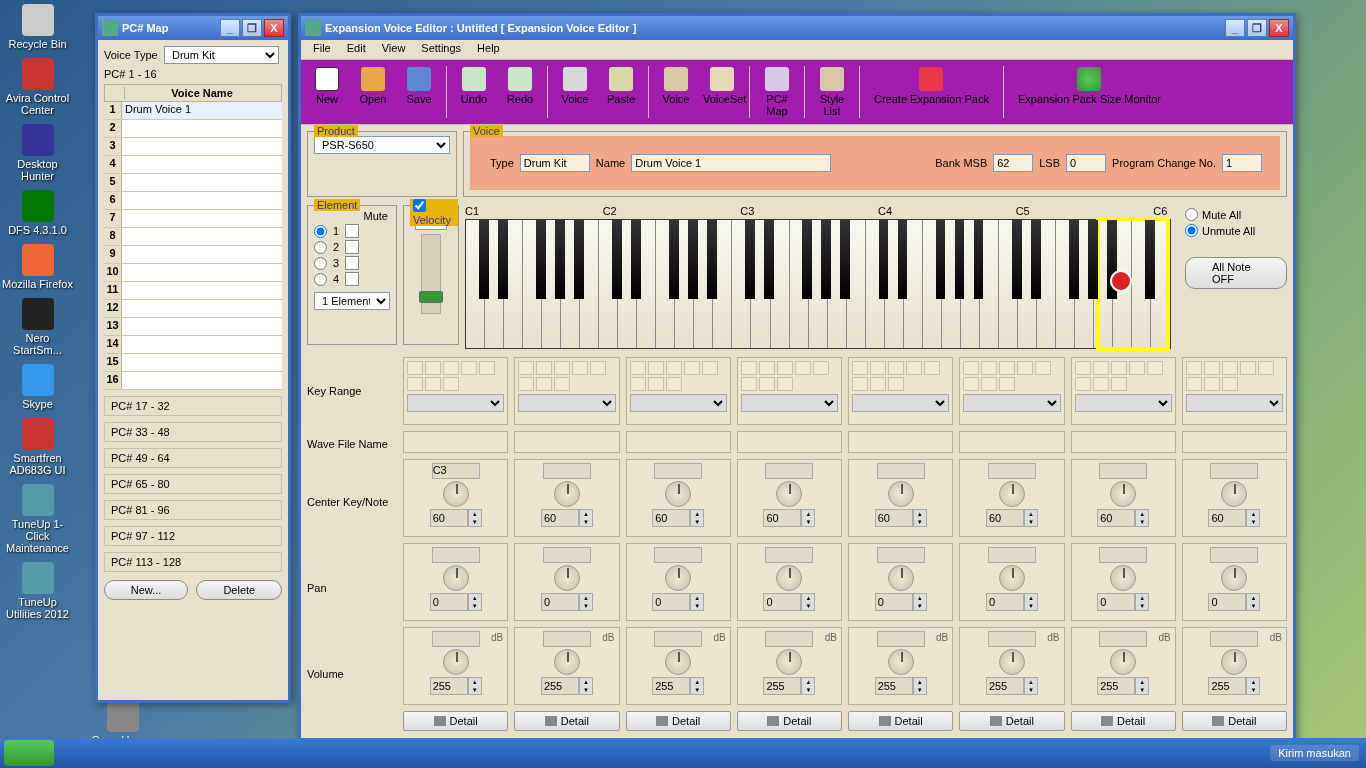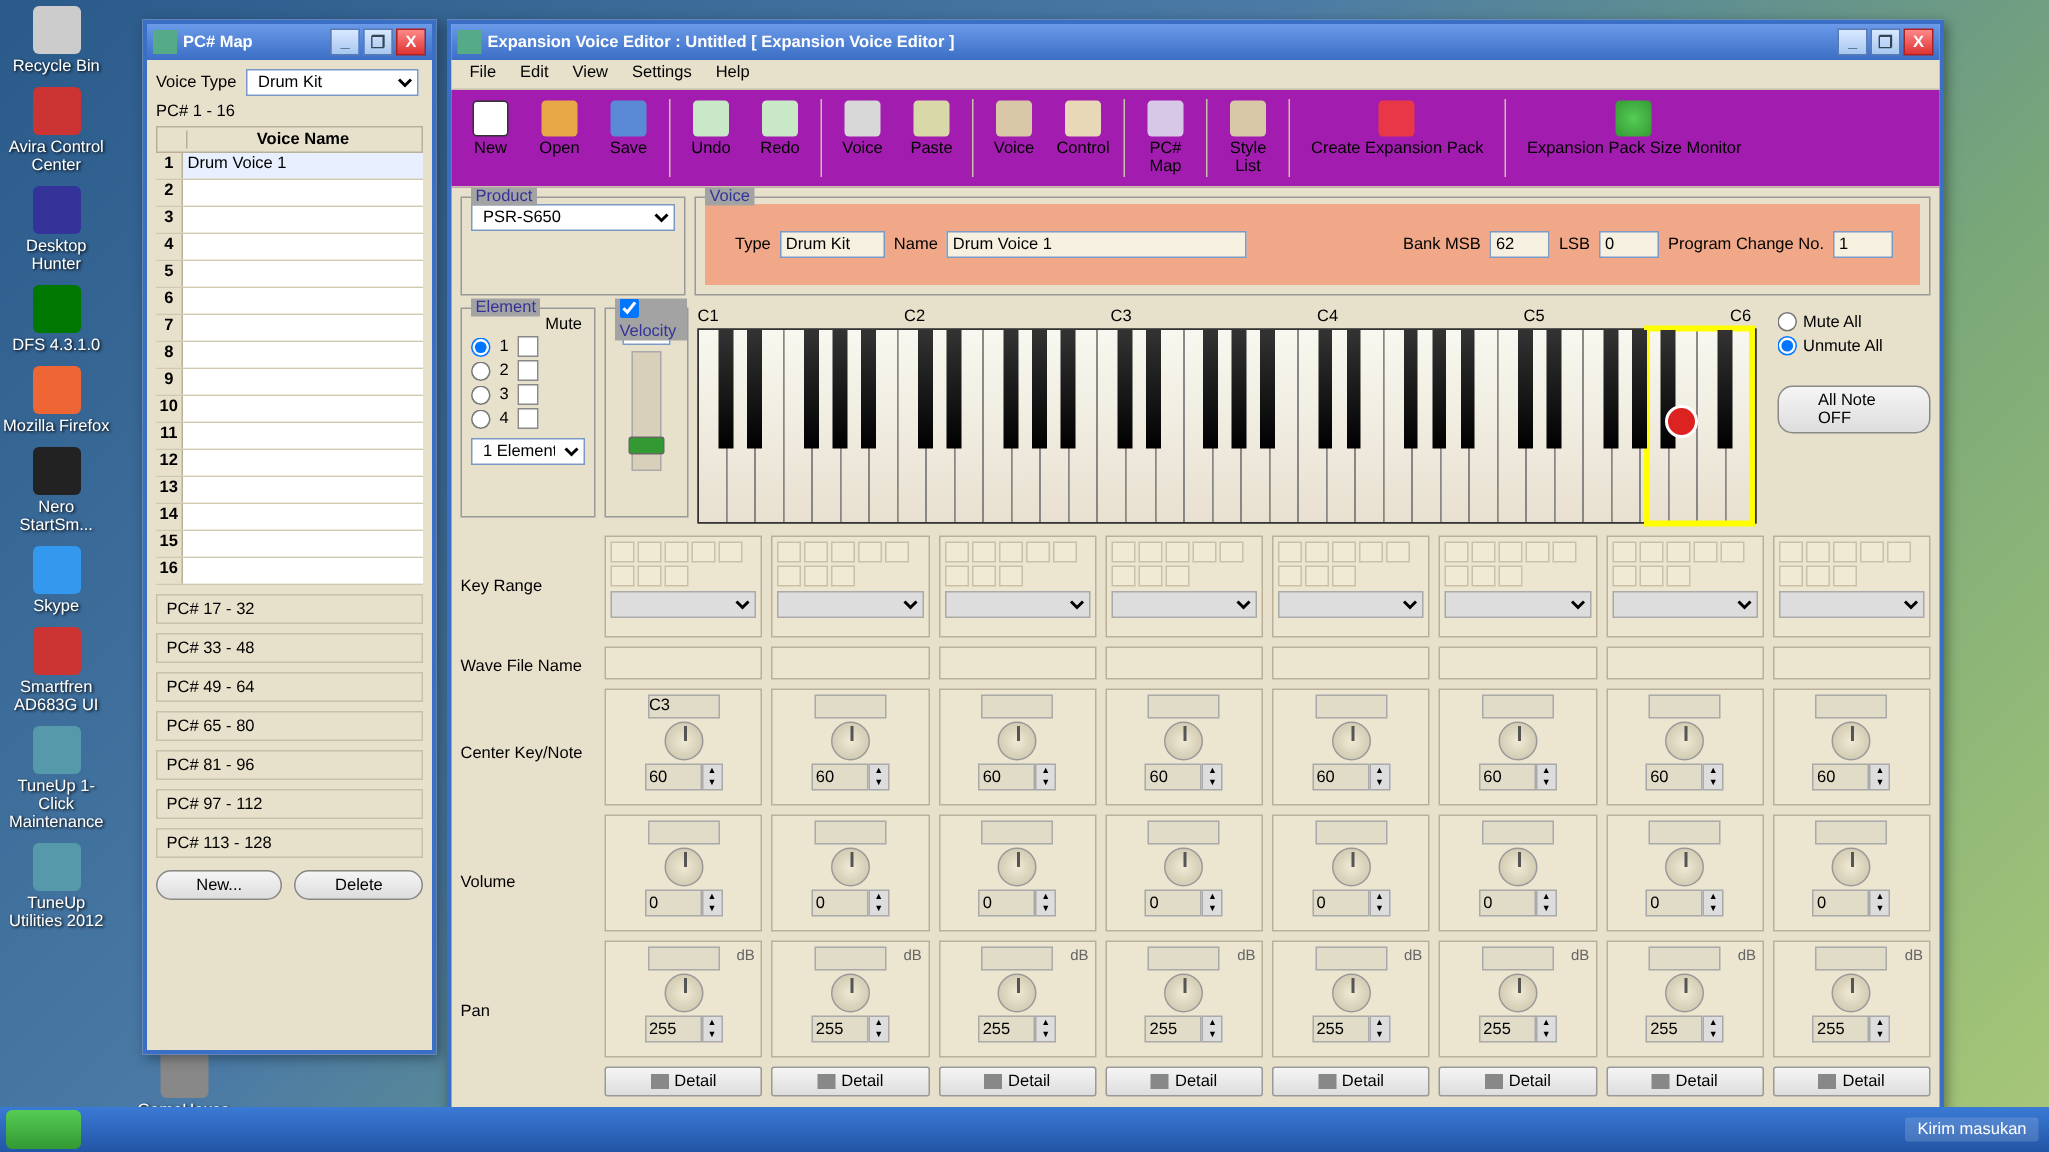--- a/index.html
+++ b/index.html
@@ -68,21 +68,21 @@
 .ti.paste{background:#d8d8a8}
 .ti.voice{background:#d8c8a8}
 .ti.vs{background:#e8d8b8}
 .ti.pcm{background:#d8c8e8}
 .ti.sl{background:#d8c8a8}
 .ti.cep{background:#e83848}
 .ti.mon{background:radial-gradient(#5c5,#393)}
 
 .ebody{padding:6px}
 .fieldset{border:1px solid #999;padding:4px 6px 6px;margin-bottom:4px;position:relative}
-.fieldset .leg{position:absolute;top:-7px;left:6px;background:#a3a3a3;padding:0 3px;color:#339;font-weight:normal}
+.fieldset .leg{position:absolute;top:-7px;left:6px;background:#eab308;padding:0 3px;color:#339;font-weight:normal}
 .toprow{display:flex;gap:6px}
 .toprow .fieldset{flex-shrink:0}
 #fs-product{width:150px}
 #fs-voice{flex:1}
 #fs-voice .inner{display:flex;align-items:center;gap:4px;background:#f0a888;padding:18px}
 #fs-voice label{padding:0 2px}
 #fs-voice input.inp{background:#f5f0e0}
 
 .midrow{display:flex;gap:6px;margin-top:4px}
 #fs-element{width:90px}
@@ -351,21 +351,21 @@
         <div class="ti paste"></div>
         <div>Paste</div>
       </div>
       <div class="tsep"></div>
       <div class="tbtn ">
         <div class="ti voice"></div>
         <div>Voice</div>
       </div>
       <div class="tbtn ">
         <div class="ti vs"></div>
-        <div>Control</div>
+        <div>VoiceSet</div>
       </div>
       <div class="tsep"></div>
       <div class="tbtn ">
         <div class="ti pcm"></div>
         <div>PC# Map</div>
       </div>
       <div class="tsep"></div>
       <div class="tbtn ">
         <div class="ti sl"></div>
         <div>Style List</div>
@@ -530,22 +530,22 @@
           </div>
         <div class="btn" style="margin-top:20px">All Note OFF</div>
       </div>
     </div>
 
     <div class="chgrid">
       <div class="chlabels">
         <div class="kr">Key Range</div>
         <div class="wfn">Wave File Name</div>
         <div style="height:78px">Center Key/Note</div>
+        <div style="height:78px">Pan</div>
         <div style="height:78px">Volume</div>
-        <div style="height:78px">Pan</div>
       </div>
       <div id="chcols" style="display:flex;gap:6px;flex:1">
   <div class="chcol">
     <div class="krbox">
       <div class="krgrid">
                 <div class="krcell"></div>
                 <div class="krcell"></div>
                 <div class="krcell"></div>
                 <div class="krcell"></div>
                 <div class="krcell"></div>

